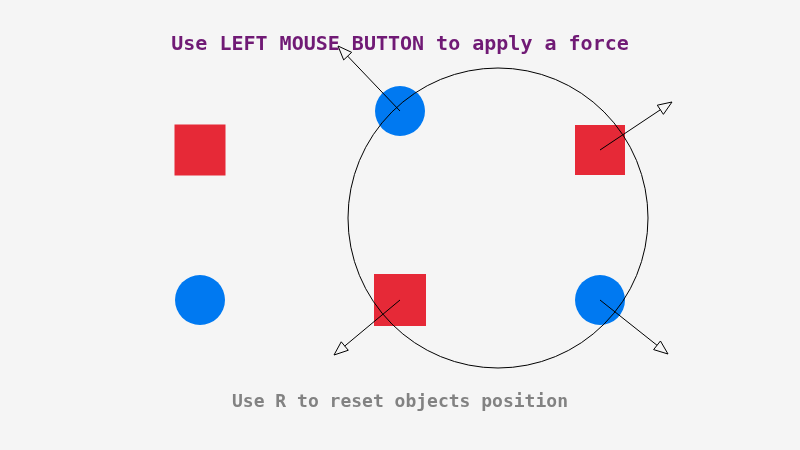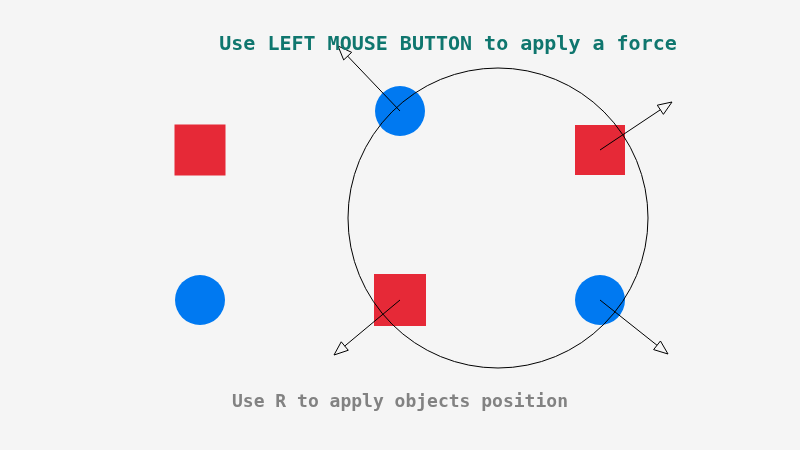--- a/index.html
+++ b/index.html
@@ -55,15 +55,15 @@
       <circle cx="498" cy="218" r="150" fill="none" stroke="#000000" stroke-width="1"></circle>
       <line x1="400" y1="111" x2="347.66295300622926" y2="56.130515248466146" stroke="#000000" stroke-width="1"></line>
       <polygon points="338,46 351.6427982824124,52.334355138876084 343.6831077300461,59.92667535805621" fill="none" stroke="#000000" stroke-width="1"></polygon>
       <line x1="600" y1="150" x2="660.3512958792702" y2="109.7658027471532" stroke="#000000" stroke-width="1"></line>
       <polygon points="672,102 663.402146958509,114.34207936601135 657.3004448000314,105.18952612829506" fill="none" stroke="#000000" stroke-width="1"></polygon>
       <line x1="400" y1="300" x2="344.75509791436326" y2="346.0374184046973" stroke="#000000" stroke-width="1"></line>
       <polygon points="334,355 341.2340837162086,341.8122013669117 348.2761121125179,350.26263544248286" fill="none" stroke="#000000" stroke-width="1"></polygon>
       <line x1="600" y1="300" x2="657.0364481350239" y2="345.2936499895778" stroke="#000000" stroke-width="1"></line>
       <polygon points="668,354 653.6160963452152,349.6007596508184 660.4567999248326,340.9865403283371" fill="none" stroke="#000000" stroke-width="1"></polygon>
     </svg>
-  <div class="instruction top" style="color: #0f766e; margin-left: 48px;">Use LEFT MOUSE BUTTON to apply a force</div>
-  <div class="instruction bottom" style="color: rgb(130, 130, 130);">Use R to apply objects position</div>
+  <div class="instruction top" style="color: #701a75;">Use LEFT MOUSE BUTTON to apply a force</div>
+  <div class="instruction bottom" style="color: rgb(130, 130, 130);">Use R to reset objects position</div>
 </div>
 
 </body></html>

